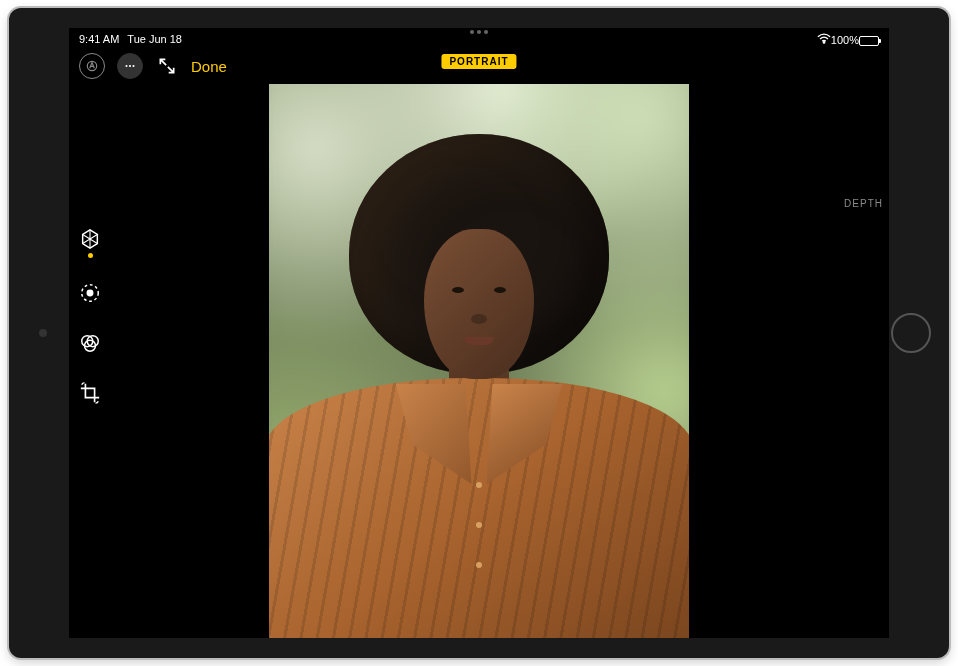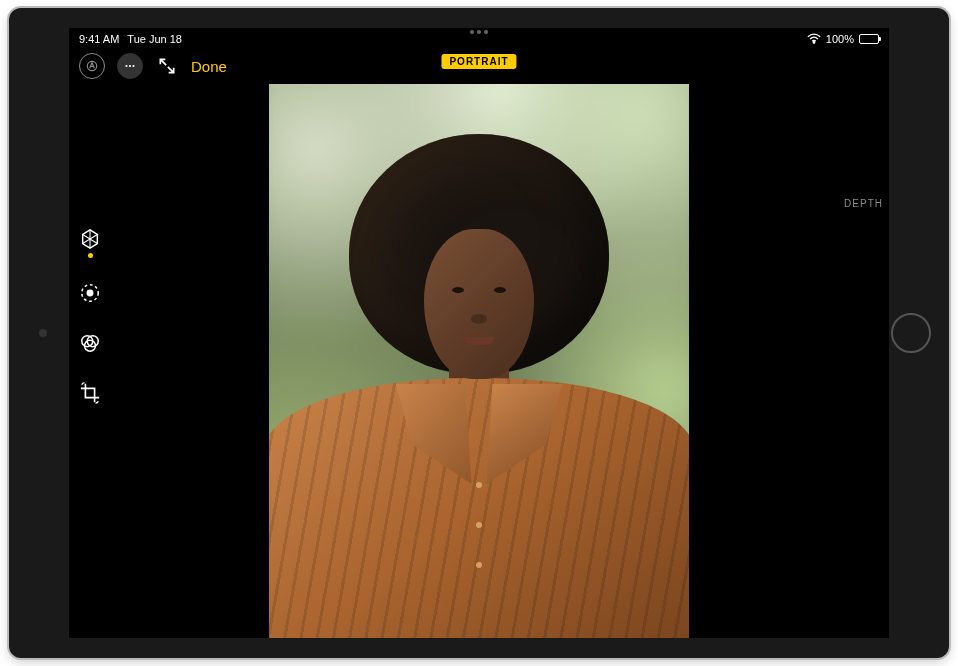--- a/index.html
+++ b/index.html
@@ -24,21 +24,21 @@
     overflow: hidden;
   }
 
   
   .status-bar {
     height: 20px; width: 100%;
     display: flex; align-items: center; justify-content: space-between;
     color: #fff; font-size: 11px; padding: 2px 10px 0;
   }
   .status-left { display:flex; gap:8px; }
-  .status-right { display:flex; gap:5px; align-items:center; }
+  .status-right { display:flex; align-items:flex-end; }
   .status-center { position:absolute; left:50%; transform:translateX(-50%); top:2px; display:flex; gap:3px;}
   .status-center span { width:4px; height:4px; border-radius:50%; background:#666; display:inline-block;}
   .battery-shell { width:20px; height:10px; border:1px solid #fff; border-radius:2px; position:relative; }
   .battery-shell::after { content:""; position:absolute; right:-3px; top:2px; width:2px; height:4px; background:#fff; border-radius:0 1px 1px 0;}
   .battery-fill { background:#fff; height:100%; width:100%; }
 
   
   .toolbar {
     height: 36px; width:100%;
     display:flex; align-items:center; justify-content:space-between;

